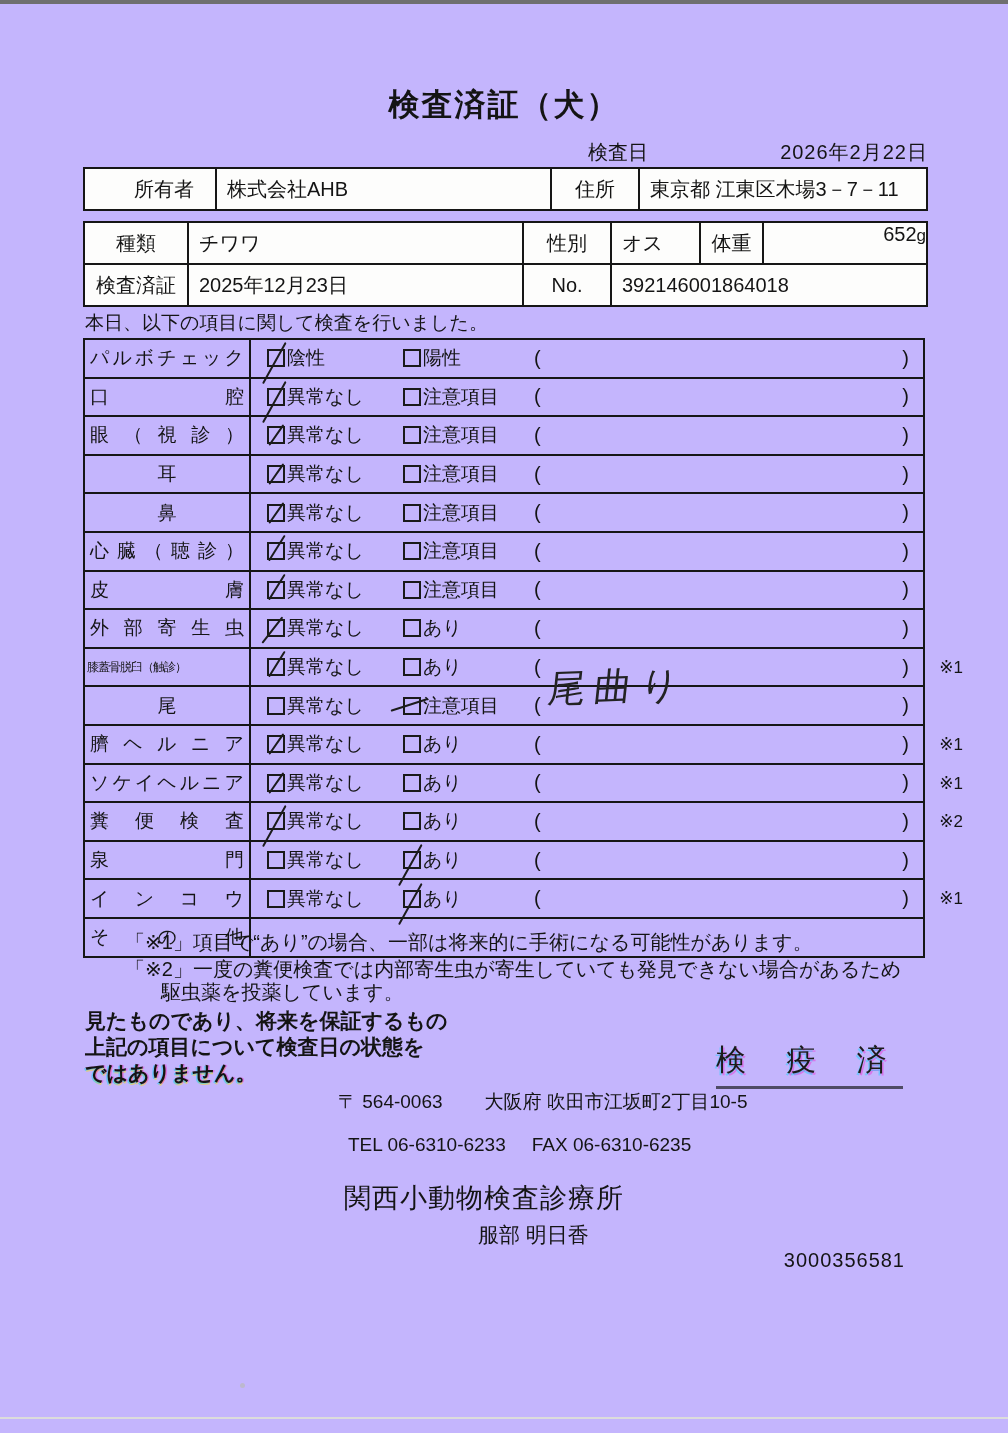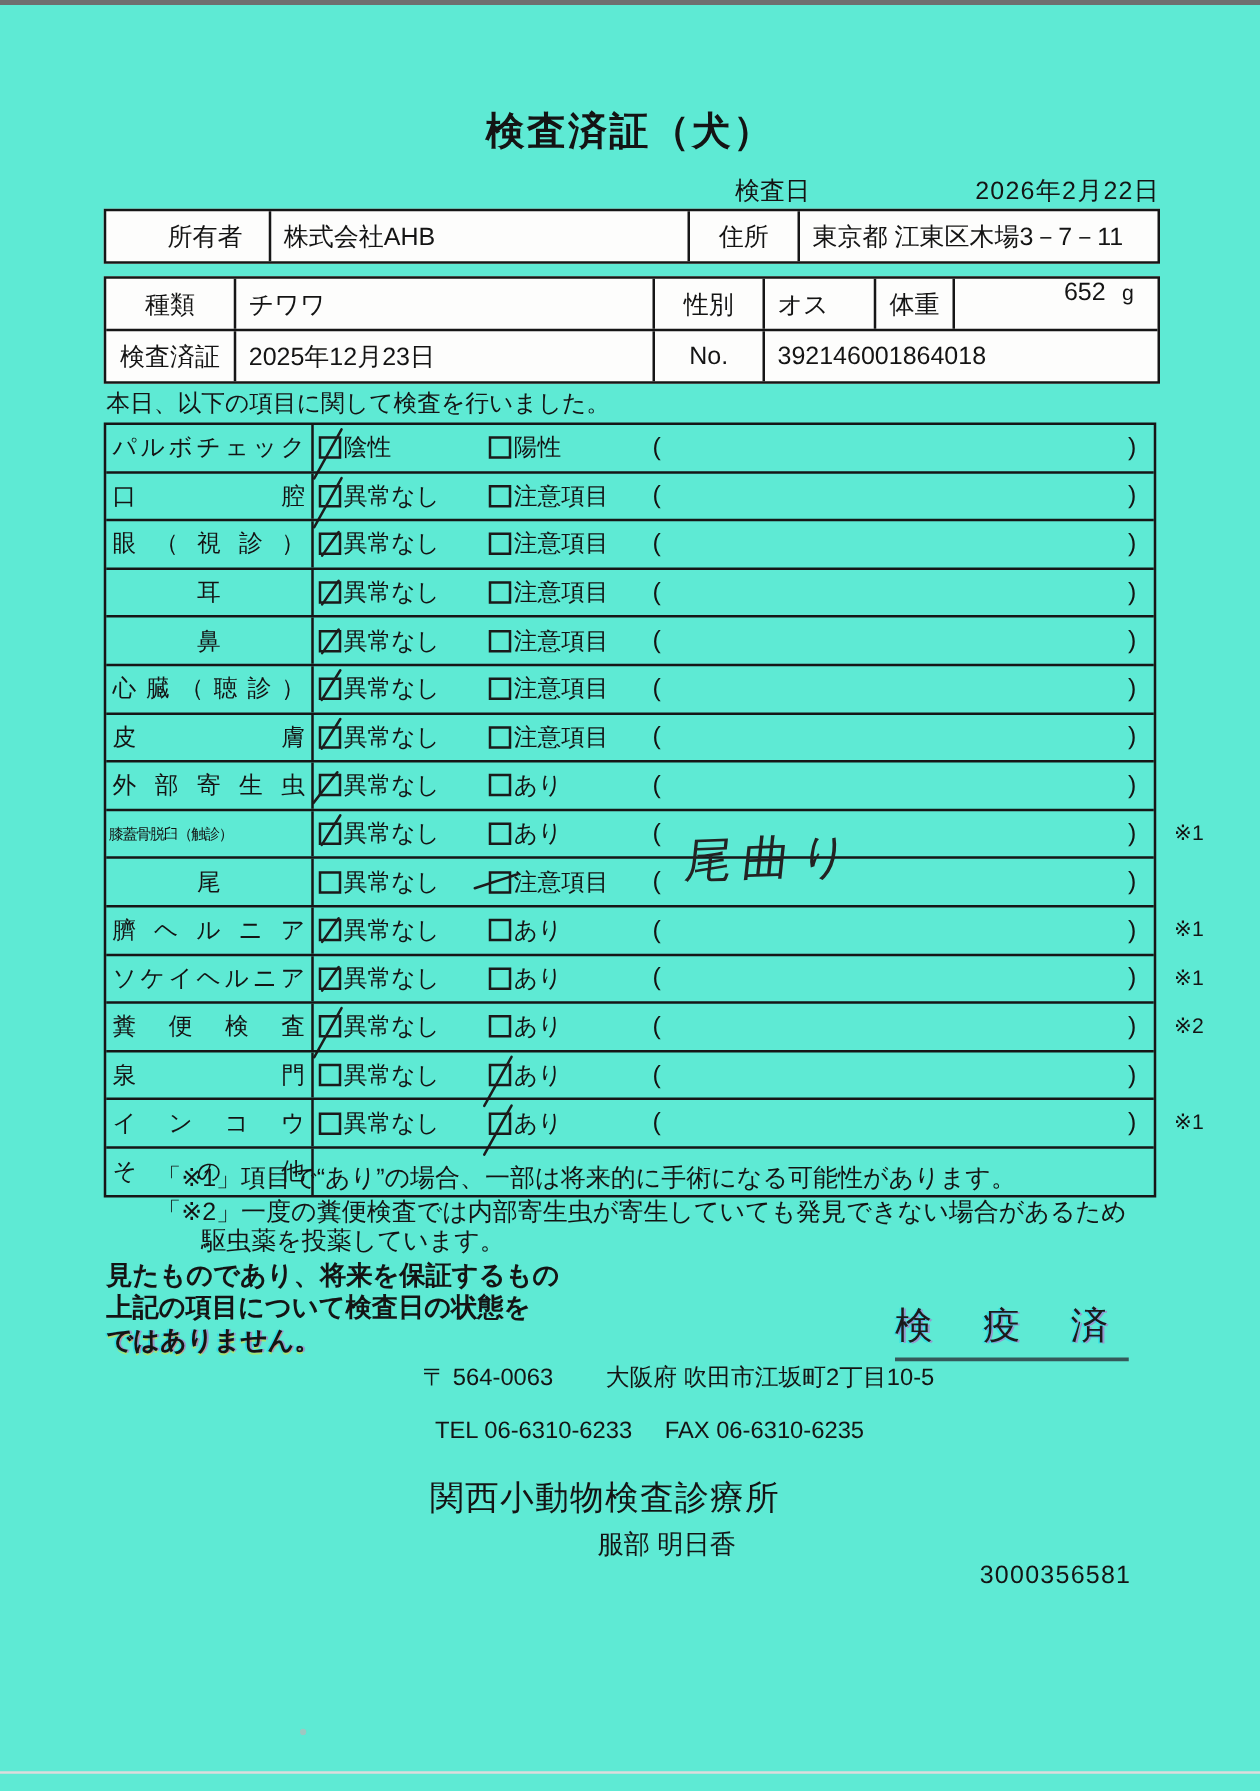--- a/index.html
+++ b/index.html
@@ -1,18 +1,18 @@
 <!DOCTYPE html>
 <html><head>
 <meta charset="utf-8">
 <style>
   html,body{margin:0;padding:0;background:#e9e9e9;}
   .sheet{
     position:relative; width:1008px; height:1433px; margin:0 auto;
-    background:#5eead4; overflow:hidden; color:#141414;
+    background:#c4b5fd; overflow:hidden; color:#141414;
     font-family:"Liberation Sans","DejaVu Sans",sans-serif;
   }
   .scan-top-band{position:absolute;top:0;left:0;right:0;height:4px;background:#6f6f6f;}
   .scan-bottom-line{position:absolute;top:1417px;left:0;right:0;height:2px;background:#dcdcdc;}
   .scan-dot{position:absolute;left:240px;top:1383px;width:5px;height:5px;border-radius:50%;background:#b9b9b9;opacity:.7;}
 
   .doc-title{
     position:absolute; top:84px; left:0; right:0; text-align:center;
     font-size:31px; font-weight:bold; letter-spacing:2px;
   }
@@ -25,37 +25,37 @@
   .hdr-row{display:grid; height:40px; align-items:center; font-size:20px;}
   .hdr-row + .hdr-row{border-top:2px solid #161616;}
   .owner-table{top:167px;}
   .owner-table .hdr-row{grid-template-columns:102px 335px 88px 1fr;margin-left:28px;}
   .pet-table{top:221px;}
   .pet-row1{grid-template-columns:102px 335px 88px 89px 63px 1fr;}
   .pet-row2{grid-template-columns:102px 335px 88px 1fr;}
   .hcell{height:100%; display:flex; align-items:center; box-sizing:border-box; padding-left:10px; overflow:hidden;}
   .hcell.center{justify-content:center; padding-left:0;}
   .hcell + .hcell{border-left:2px solid #161616;}
-  .hcell.weight{justify-content:flex-end; padding-right:19px; gap:13px; align-items:baseline;}
+  .hcell.weight{justify-content:flex-end; padding-right:0; align-items:baseline;}
   .hcell.weight .unit{font-size:17px;}
 
   .intro-text{position:absolute; top:310px; left:85px; font-size:19px;}
 
   
   .chk-table{position:absolute; top:338px; left:83px; width:842px; border:2px solid #161616; box-sizing:border-box;}
   .chk-row{display:grid; grid-template-columns:166px 1fr; height:36.6px; position:relative;}
   .chk-row + .chk-row{border-top:2px solid #161616;}
   .chk-label{
     border-right:2px solid #161616; display:flex; align-items:center;
     padding:0 5px; font-size:19px; box-sizing:border-box; overflow:hidden;
   }
   .chk-label.justify{justify-content:space-between;}
   .chk-label.center{justify-content:center;}
   .chk-label.plain{justify-content:flex-start; font-size:12px; letter-spacing:-1px; padding:0 2px;}
-  .chk-content{display:flex; align-items:center; padding-left:4px; font-size:19px; position:relative;}
+  .chk-content{display:flex; align-items:center; padding-left:16px; font-size:19px; position:relative;}
   .opt{display:flex; align-items:center; box-sizing:border-box;}
   .opt1{width:136px;}
   .opt2{width:131px;}
   .cbox{
     position:relative; width:14px; height:14px; border:2px solid #1a1a1a;
     display:inline-block; flex:none; margin-right:2px; background:transparent;
   }
   .tick{position:absolute; background:#1c1c1c; height:2.4px; border-radius:2px; transform-origin:center;}
   .tick.normal   {width:25px; transform:rotate(-55deg); left:-5px;  top:6px;}
   .tick.above    {width:30px; transform:rotate(-58deg); left:-7px;  top:3px;}

